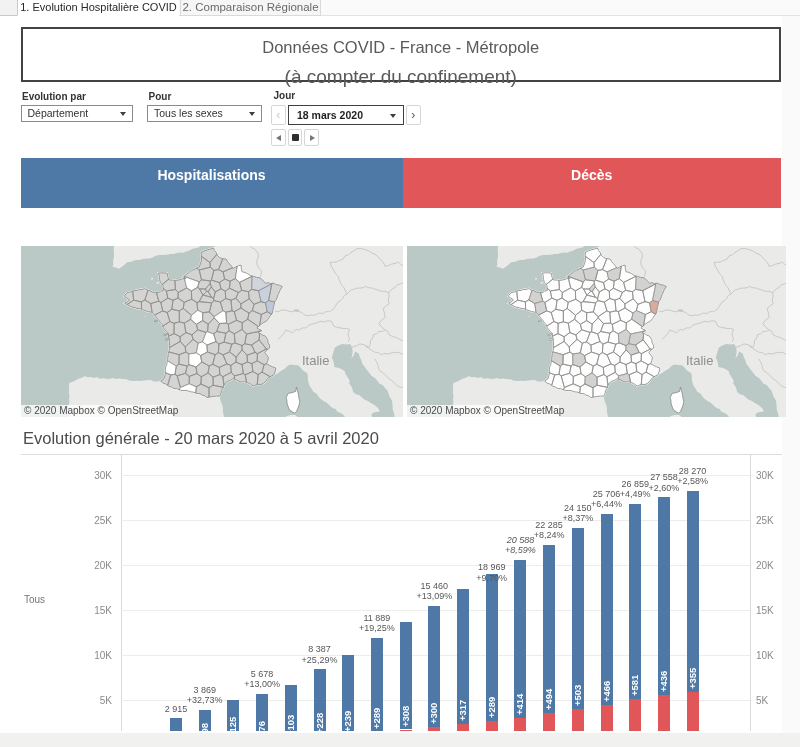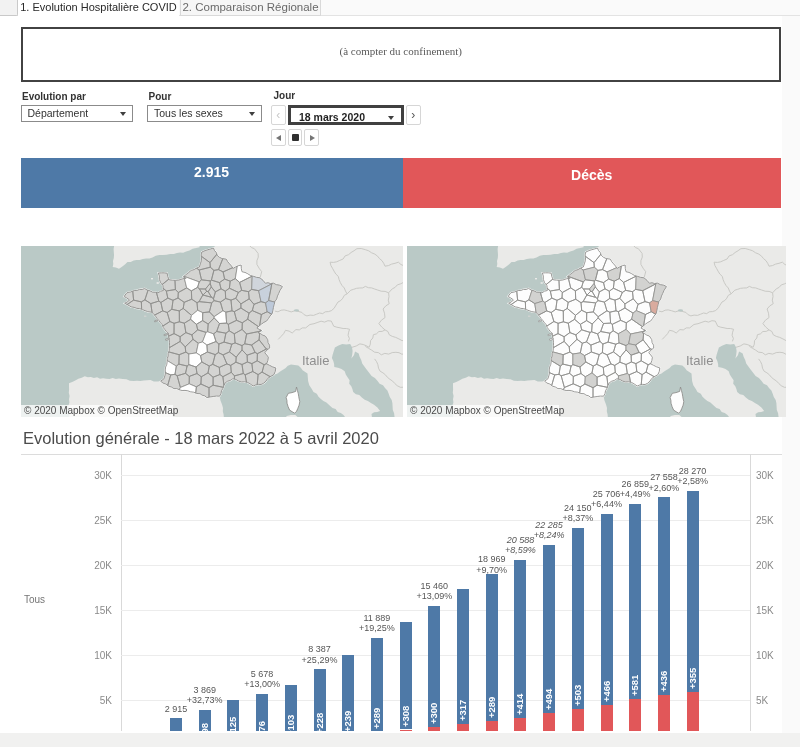--- a/index.html
+++ b/index.html
@@ -20,44 +20,45 @@
 <body>
 
 <div class="abs" style="left:0;top:0;width:800px;height:15.5px;background:#fafafa;border-bottom:1px solid #e3e3e3;"></div>
 <div class="abs" style="left:0;top:0;width:18px;height:15.5px;background:#f2f2f2;border-right:1px solid #c9c9c9;border-bottom:1px solid #c9c9c9;border-bottom-right-radius:2px;"></div>
 <div class="abs" style="left:18px;top:0;width:161px;height:16px;background:#fff;font-size:11px;color:#282828;text-align:center;line-height:15px;white-space:nowrap;">1. Evolution Hospitalière COVID</div>
 <div class="abs" style="left:180px;top:0;width:141px;height:15.5px;background:#f6f6f6;border:1px solid #d9d9d9;border-top:none;font-size:11.5px;color:#696969;text-align:center;line-height:14px;white-space:nowrap;">2. Comparaison Régionale</div>
 
 <div class="abs" style="left:782px;top:16px;width:18px;height:717px;background:#fafafa;"></div>
 
 <div class="abs" style="left:20.5px;top:27px;width:760.5px;height:55px;background:#fff;border:2px solid #424242;text-align:center;color:#5a5a5a;">
-<div style="margin-top:16px;font-size:11px;font-family:Liberation Serif, serif;">(à compter du confinement)</div>
+<div style="margin-top:9px;font-size:16.5px;">Données COVID - France - Métropole</div>
+<div style="margin-top:9px;font-size:19px;">(à compter du confinement)</div>
 </div>
 
 <div class="abs lab" style="left:22px;top:91px;">Evolution par</div>
 <div class="dd" style="left:20.5px;top:105px;width:112px;height:17px;">Département<span class="ddarrow" style="top:6px;"></span></div>
 <div class="abs lab" style="left:148.5px;top:91px;">Pour</div>
 <div class="dd" style="left:147px;top:105px;width:115px;height:17px;">Tous les sexes<span class="ddarrow" style="top:6px;"></span></div>
 <div class="abs lab" style="left:273.5px;top:89.5px;">Jour</div>
 <div class="btn" style="left:271px;top:105px;width:14.5px;height:19.5px;color:#c9c9c9;font-size:12px;text-align:center;line-height:18px;">‹</div>
-<div class="abs" style="left:288px;top:105px;width:115.5px;height:19.5px;background:#fff;border:3px solid #404040;font-size:10.5px;font-weight:bold;color:#1f1f1f;line-height:19px;padding-left:8px;">18 mars 2020<span class="ddarrow" style="top:8px;right:7px;"></span></div>
+<div class="abs" style="left:288px;top:105px;width:115.5px;height:19.5px;background:#fff;border:1px solid #404040;font-size:10.5px;font-weight:bold;color:#1f1f1f;line-height:19px;padding-left:8px;">18 mars 2020<span class="ddarrow" style="top:8px;right:7px;"></span></div>
 <div class="btn" style="left:406px;top:105px;width:14.5px;height:19.5px;color:#555;font-size:12px;text-align:center;line-height:18px;">›</div>
 
 <div class="btn" style="left:271px;top:129px;width:14.5px;height:16.5px;">
     <span style="position:absolute;left:4px;top:4.5px;width:0;height:0;border-top:3.5px solid transparent;border-bottom:3.5px solid transparent;border-right:5.5px solid #757575;"></span>
   </div>
 <div class="btn" style="left:287.5px;top:129px;width:14.5px;height:16.5px;">
     <span style="position:absolute;left:3.5px;top:4px;width:6.5px;height:6.5px;background:#2f2f2f;border-radius:1px;"></span>
   </div>
 <div class="btn" style="left:304px;top:129px;width:14.5px;height:16.5px;">
     <span style="position:absolute;left:4.5px;top:4.5px;width:0;height:0;border-top:3.5px solid transparent;border-bottom:3.5px solid transparent;border-left:5.5px solid #757575;"></span>
   </div>
 
 <div class="abs" style="left:20.5px;top:157.5px;width:382px;height:50px;background:#4e79a7;color:#fff;text-align:center;">
-<div style="margin-top:6px;font-size:14px;font-weight:bold;">2.915</div>
+<div style="margin-top:9.5px;font-size:14px;font-weight:bold;">Hospitalisations</div>
   </div>
 <div class="abs" style="left:402.5px;top:157.5px;width:378.5px;height:50px;background:#e15759;color:#fff;text-align:center;">
 <div style="margin-top:9.5px;font-size:14px;font-weight:bold;">Décès</div>
   </div>
 
 <div class="abs" style="left:20.5px;top:246px;width:382px;height:171px;"><svg width="382" height="171" viewBox="0 0 382 171" xmlns="http://www.w3.org/2000/svg">
       <defs>
         <clipPath id="fc1">
           <path d="M192.5 2.0 L189.7 2.9 L186.8 3.7 L184.0 4.6 L180.7 6.1 L180.1 9.0 L180.5 11.9 L180.3 14.8 L179.3 17.9 L178.3 21.0 L175.5 22.0 L173.0 23.6 L170.1 24.4 L167.5 26.6 L164.8 28.7 L162.3 30.9 L165.2 32.2 L161.4 32.8 L157.8 34.0 L154.6 34.4 L151.4 34.1 L148.3 33.8 L146.8 30.6 L146.2 27.2 L143.2 26.8 L140.3 26.8 L137.3 27.0 L138.3 30.0 L138.3 33.3 L139.6 36.7 L141.9 39.6 L142.3 44.5 L139.5 45.2 L137.0 46.8 L134.3 46.3 L131.5 46.1 L129.0 44.8 L126.1 44.0 L123.6 42.4 L121.1 43.5 L118.4 43.4 L115.9 44.5 L113.2 44.5 L109.7 45.9 L105.9 46.7 L103.0 50.5 L105.8 52.0 L108.4 53.9 L106.3 56.0 L103.6 57.2 L106.9 59.0 L110.2 60.9 L113.1 61.4 L115.8 62.4 L118.7 62.6 L121.4 63.6 L124.0 64.7 L126.7 65.6 L130.9 66.3 L132.8 68.3 L134.6 70.4 L136.1 72.6 L137.9 74.6 L139.5 76.8 L141.3 78.8 L142.2 81.5 L143.8 83.6 L145.5 85.7 L147.4 87.7 L147.5 90.6 L148.2 93.5 L148.5 96.3 L148.5 99.3 L148.3 102.0 L148.2 104.7 L147.1 107.3 L147.1 110.0 L146.2 112.6 L146.2 115.3 L145.8 118.3 L144.6 121.1 L144.2 124.0 L144.5 127.1 L143.8 129.9 L142.9 132.8 L139.6 135.2 L142.0 137.1 L144.9 138.1 L147.3 140.1 L150.3 141.0 L152.9 142.6 L155.8 142.6 L158.4 143.8 L161.1 144.5 L164.0 144.4 L166.8 144.8 L169.5 145.8 L172.7 146.2 L175.7 147.5 L179.0 147.7 L181.1 149.2 L183.8 149.9 L185.8 151.6 L189.0 151.0 L192.2 150.5 L195.4 150.1 L198.6 150.2 L200.0 147.7 L200.5 144.8 L202.0 142.3 L203.0 139.6 L204.1 137.0 L206.5 135.3 L209.4 134.4 L211.8 132.8 L214.9 133.5 L217.6 135.1 L220.6 136.0 L223.7 135.8 L226.7 136.5 L229.5 138.2 L232.2 140.0 L234.7 139.0 L237.3 138.4 L240.1 138.5 L242.6 137.3 L245.0 135.1 L246.8 132.4 L249.8 130.4 L252.9 128.7 L254.3 125.4 L254.8 121.9 L251.6 120.8 L248.6 119.3 L245.6 117.8 L246.9 114.6 L247.4 111.2 L245.7 108.9 L243.8 106.8 L245.9 104.1 L248.7 102.1 L248.6 99.2 L247.1 96.6 L246.8 93.7 L244.4 90.0 L241.9 89.2 L239.6 87.6 L237.1 86.8 L240.7 84.5 L238.2 83.3 L235.9 81.9 L238.2 80.0 L240.5 78.1 L242.9 76.4 L245.6 75.1 L247.5 72.6 L249.1 70.0 L251.1 67.7 L251.9 64.7 L252.4 61.6 L253.2 58.6 L253.9 55.6 L255.7 53.1 L256.5 50.1 L257.8 47.3 L259.0 44.5 L261.5 40.6 L258.6 39.1 L255.3 38.6 L252.3 37.0 L249.7 37.5 L247.0 36.7 L244.4 37.2 L242.0 34.3 L239.0 31.8 L235.6 31.3 L232.2 30.2 L229.3 29.4 L226.7 27.7 L224.0 26.4 L221.0 25.7 L220.3 22.4 L220.2 19.0 L217.3 19.7 L214.6 20.9 L212.1 22.4 L210.5 20.0 L208.6 17.8 L206.7 15.7 L205.4 13.1 L201.3 12.6 L198.5 11.3 L196.2 9.2 L195.4 6.6 L193.5 4.5 Z"></path>
         </clipPath>
@@ -340,21 +341,21 @@
       <path d="M192.5 2.0 L189.7 2.9 L186.8 3.7 L184.0 4.6 L180.7 6.1 L180.1 9.0 L180.5 11.9 L180.3 14.8 L179.3 17.9 L178.3 21.0 L175.5 22.0 L173.0 23.6 L170.1 24.4 L167.5 26.6 L164.8 28.7 L162.3 30.9 L165.2 32.2 L161.4 32.8 L157.8 34.0 L154.6 34.4 L151.4 34.1 L148.3 33.8 L146.8 30.6 L146.2 27.2 L143.2 26.8 L140.3 26.8 L137.3 27.0 L138.3 30.0 L138.3 33.3 L139.6 36.7 L141.9 39.6 L142.3 44.5 L139.5 45.2 L137.0 46.8 L134.3 46.3 L131.5 46.1 L129.0 44.8 L126.1 44.0 L123.6 42.4 L121.1 43.5 L118.4 43.4 L115.9 44.5 L113.2 44.5 L109.7 45.9 L105.9 46.7 L103.0 50.5 L105.8 52.0 L108.4 53.9 L106.3 56.0 L103.6 57.2 L106.9 59.0 L110.2 60.9 L113.1 61.4 L115.8 62.4 L118.7 62.6 L121.4 63.6 L124.0 64.7 L126.7 65.6 L130.9 66.3 L132.8 68.3 L134.6 70.4 L136.1 72.6 L137.9 74.6 L139.5 76.8 L141.3 78.8 L142.2 81.5 L143.8 83.6 L145.5 85.7 L147.4 87.7 L147.5 90.6 L148.2 93.5 L148.5 96.3 L148.5 99.3 L148.3 102.0 L148.2 104.7 L147.1 107.3 L147.1 110.0 L146.2 112.6 L146.2 115.3 L145.8 118.3 L144.6 121.1 L144.2 124.0 L144.5 127.1 L143.8 129.9 L142.9 132.8 L139.6 135.2 L142.0 137.1 L144.9 138.1 L147.3 140.1 L150.3 141.0 L152.9 142.6 L155.8 142.6 L158.4 143.8 L161.1 144.5 L164.0 144.4 L166.8 144.8 L169.5 145.8 L172.7 146.2 L175.7 147.5 L179.0 147.7 L181.1 149.2 L183.8 149.9 L185.8 151.6 L189.0 151.0 L192.2 150.5 L195.4 150.1 L198.6 150.2 L200.0 147.7 L200.5 144.8 L202.0 142.3 L203.0 139.6 L204.1 137.0 L206.5 135.3 L209.4 134.4 L211.8 132.8 L214.9 133.5 L217.6 135.1 L220.6 136.0 L223.7 135.8 L226.7 136.5 L229.5 138.2 L232.2 140.0 L234.7 139.0 L237.3 138.4 L240.1 138.5 L242.6 137.3 L245.0 135.1 L246.8 132.4 L249.8 130.4 L252.9 128.7 L254.3 125.4 L254.8 121.9 L251.6 120.8 L248.6 119.3 L245.6 117.8 L246.9 114.6 L247.4 111.2 L245.7 108.9 L243.8 106.8 L245.9 104.1 L248.7 102.1 L248.6 99.2 L247.1 96.6 L246.8 93.7 L244.4 90.0 L241.9 89.2 L239.6 87.6 L237.1 86.8 L240.7 84.5 L238.2 83.3 L235.9 81.9 L238.2 80.0 L240.5 78.1 L242.9 76.4 L245.6 75.1 L247.5 72.6 L249.1 70.0 L251.1 67.7 L251.9 64.7 L252.4 61.6 L253.2 58.6 L253.9 55.6 L255.7 53.1 L256.5 50.1 L257.8 47.3 L259.0 44.5 L261.5 40.6 L258.6 39.1 L255.3 38.6 L252.3 37.0 L249.7 37.5 L247.0 36.7 L244.4 37.2 L242.0 34.3 L239.0 31.8 L235.6 31.3 L232.2 30.2 L229.3 29.4 L226.7 27.7 L224.0 26.4 L221.0 25.7 L220.3 22.4 L220.2 19.0 L217.3 19.7 L214.6 20.9 L212.1 22.4 L210.5 20.0 L208.6 17.8 L206.7 15.7 L205.4 13.1 L201.3 12.6 L198.5 11.3 L196.2 9.2 L195.4 6.6 L193.5 4.5 Z" fill="none" stroke="#8e8e8c" stroke-width="0.9"></path>
       <path d="M275.5 141.0 L276.4 144.3 L277.3 147.7 L277.7 150.3 L278.2 153.0 L278.8 155.6 L278.1 159.2 L276.7 162.7 L275.6 165.2 L273.7 167.2 L271.1 165.7 L268.6 164.1 L267.1 160.7 L266.0 157.2 L265.9 154.3 L265.1 151.6 L267.3 147.3 L271.0 146.6 L274.7 145.4 Z" fill="#fdfdfd" stroke="#8e8e8c" stroke-width="0.9"></path>
       <rect x="142.9" y="88.7" width="4.5" height="1.1" fill="#fdfdfd" stroke="#8e8e8c" stroke-width="0.6" transform="rotate(-20 142.9 88.7)"></rect>
       <rect x="144.4" y="93.2" width="3.6" height="1.4" fill="#fdfdfd" stroke="#8e8e8c" stroke-width="0.6" transform="rotate(-20 144.4 93.2)"></rect>
       <rect x="133.4" y="74.9" width="3" height="1.1" fill="#fdfdfd" stroke="#8e8e8c" stroke-width="0.6" transform="rotate(-20 133.4 74.9)"></rect>
       <text x="281" y="119" font-size="13" fill="#8f8f8f" font-family="Liberation Sans, sans-serif">Italie</text>
     </svg></div>
 <div class="abs" style="left:21px;top:404.5px;width:152px;height:12.5px;background:rgba(255,255,255,0.75);font-size:10px;color:#4a4a4a;line-height:12.5px;padding-left:3px;white-space:nowrap;">© 2020 Mapbox © OpenStreetMap</div>
 <div class="abs" style="left:407px;top:404.5px;width:152px;height:12.5px;background:rgba(255,255,255,0.75);font-size:10px;color:#4a4a4a;line-height:12.5px;padding-left:3px;white-space:nowrap;">© 2020 Mapbox © OpenStreetMap</div>
 
-<div class="abs" style="left:23px;top:428.5px;font-size:16.5px;color:#4b4b4b;">Evolution générale - 18 mars 2022 à 5 avril 2020</div>
+<div class="abs" style="left:23px;top:428.5px;font-size:16.5px;color:#4b4b4b;">Evolution générale - 20 mars 2020 à 5 avril 2020</div>
 
 <div class="abs" style="left:0;top:454px;width:800px;height:276.5px;overflow:hidden;">
 <div style="position:absolute;left:20.5px;top:0;width:761.5px;height:1px;background:#dcdcdc"></div>
 <div style="position:absolute;left:120.5px;top:0;width:1px;height:276.5px;background:#d9d9d9"></div>
 <div style="position:absolute;left:750px;top:0;width:1px;height:276.5px;background:#d9d9d9"></div>
 <div class="abs" style="left:24px;top:140px;font-size:10px;color:#757575;">Tous</div>
 <div style="position:absolute;left:121px;top:245.7px;width:629px;height:1px;background:#ececec"></div>
     <div class="yl" style="right:688px;top:240.7px;">5K</div>
     <div class="yr" style="left:756px;top:240.7px;">5K</div>
     <div style="position:absolute;left:121px;top:200.8px;width:629px;height:1px;background:#ececec"></div>
@@ -397,29 +398,29 @@
     <span class="vl" style="left:410.6px;top:262.5px;">+308</span>
     <div style="position:absolute;left:428.3px;top:151.8px;width:12px;height:121.0px;background:#4e79a7"></div>
     <div style="position:absolute;left:428.3px;top:272.8px;width:12px;height:17.8px;background:#e15759"></div>
     <div class="tl" style="left:404.3px;top:126.8px;">15 460<br>+13,09%</div>
     <span class="vl" style="left:439.3px;top:259.8px;">+300</span>
     <div style="position:absolute;left:457.0px;top:135.4px;width:12px;height:134.6px;background:#4e79a7"></div>
     <div style="position:absolute;left:457.0px;top:270.0px;width:12px;height:20.6px;background:#e15759"></div>
     <span class="vl" style="left:468.0px;top:257.0px;">+317</span>
     <div style="position:absolute;left:485.7px;top:120.3px;width:12px;height:147.0px;background:#4e79a7"></div>
     <div style="position:absolute;left:485.7px;top:267.4px;width:12px;height:23.2px;background:#e15759"></div>
-    <div class="tl" style="left:461.7px;top:100px;">18 969<br>+9,70%</div>
+    <div class="tl" style="left:461.7px;top:108px;">18 969<br>+9,70%</div>
     <span class="vl" style="left:496.7px;top:254.4px;">+289</span>
     <div style="position:absolute;left:514.4px;top:105.8px;width:12px;height:157.9px;background:#4e79a7"></div>
     <div style="position:absolute;left:514.4px;top:263.7px;width:12px;height:26.9px;background:#e15759"></div>
     <div class="tl" style="left:490.4px;top:80.8px;font-style:italic;">20 588<br>+8,59%</div>
     <span class="vl" style="left:525.4px;top:250.7px;">+414</span>
     <div style="position:absolute;left:543.1px;top:90.6px;width:12px;height:168.7px;background:#4e79a7"></div>
     <div style="position:absolute;left:543.1px;top:259.2px;width:12px;height:31.4px;background:#e15759"></div>
-    <div class="tl" style="left:519.1px;top:65.6px;font-style:italic;">22 285<br>+8,24%</div>
+    <div class="tl" style="left:519.1px;top:65.6px;">22 285<br>+8,24%</div>
     <span class="vl" style="left:554.1px;top:246.2px;">+494</span>
     <div style="position:absolute;left:571.8px;top:73.8px;width:12px;height:180.9px;background:#4e79a7"></div>
     <div style="position:absolute;left:571.8px;top:254.7px;width:12px;height:35.9px;background:#e15759"></div>
     <div class="tl" style="left:547.8px;top:48.8px;">24 150<br>+8,37%</div>
     <span class="vl" style="left:582.8px;top:241.7px;">+503</span>
     <div style="position:absolute;left:600.5px;top:59.9px;width:12px;height:190.7px;background:#4e79a7"></div>
     <div style="position:absolute;left:600.5px;top:250.5px;width:12px;height:40.1px;background:#e15759"></div>
     <div class="tl" style="left:576.5px;top:34.9px;">25 706<br>+6,44%</div>
     <span class="vl" style="left:611.5px;top:237.5px;">+466</span>
     <div style="position:absolute;left:629.2px;top:49.5px;width:12px;height:195.8px;background:#4e79a7"></div>

